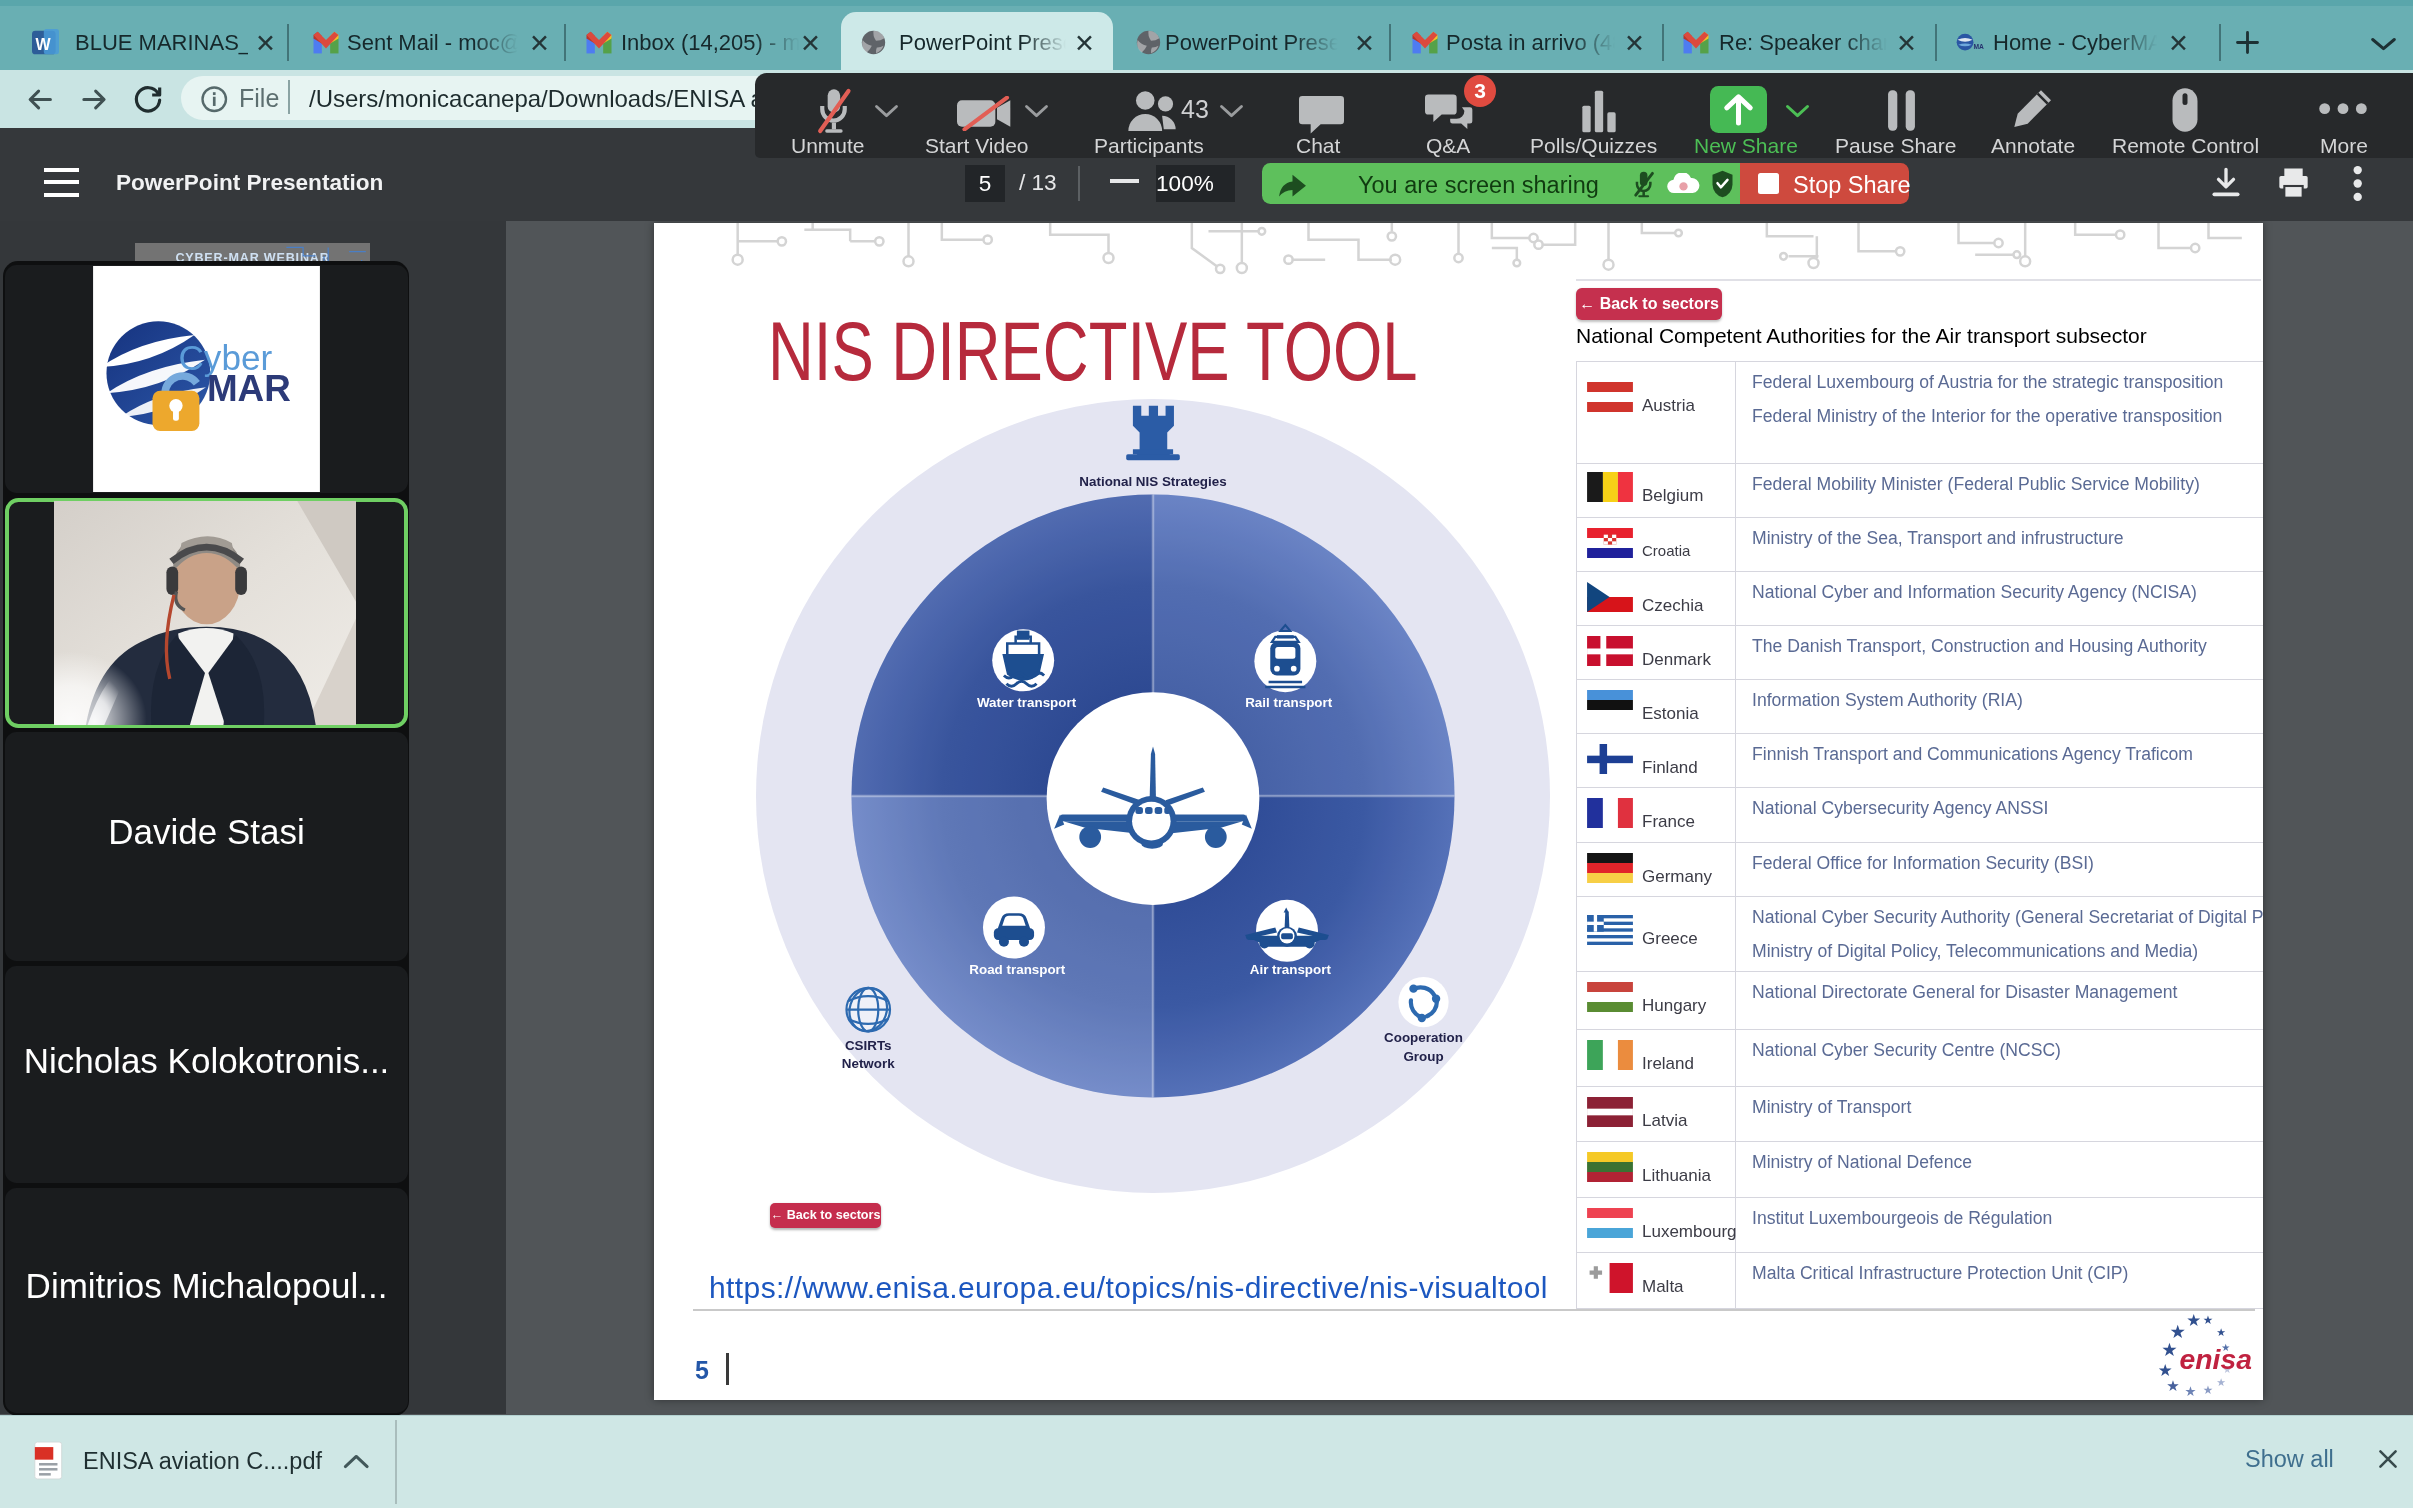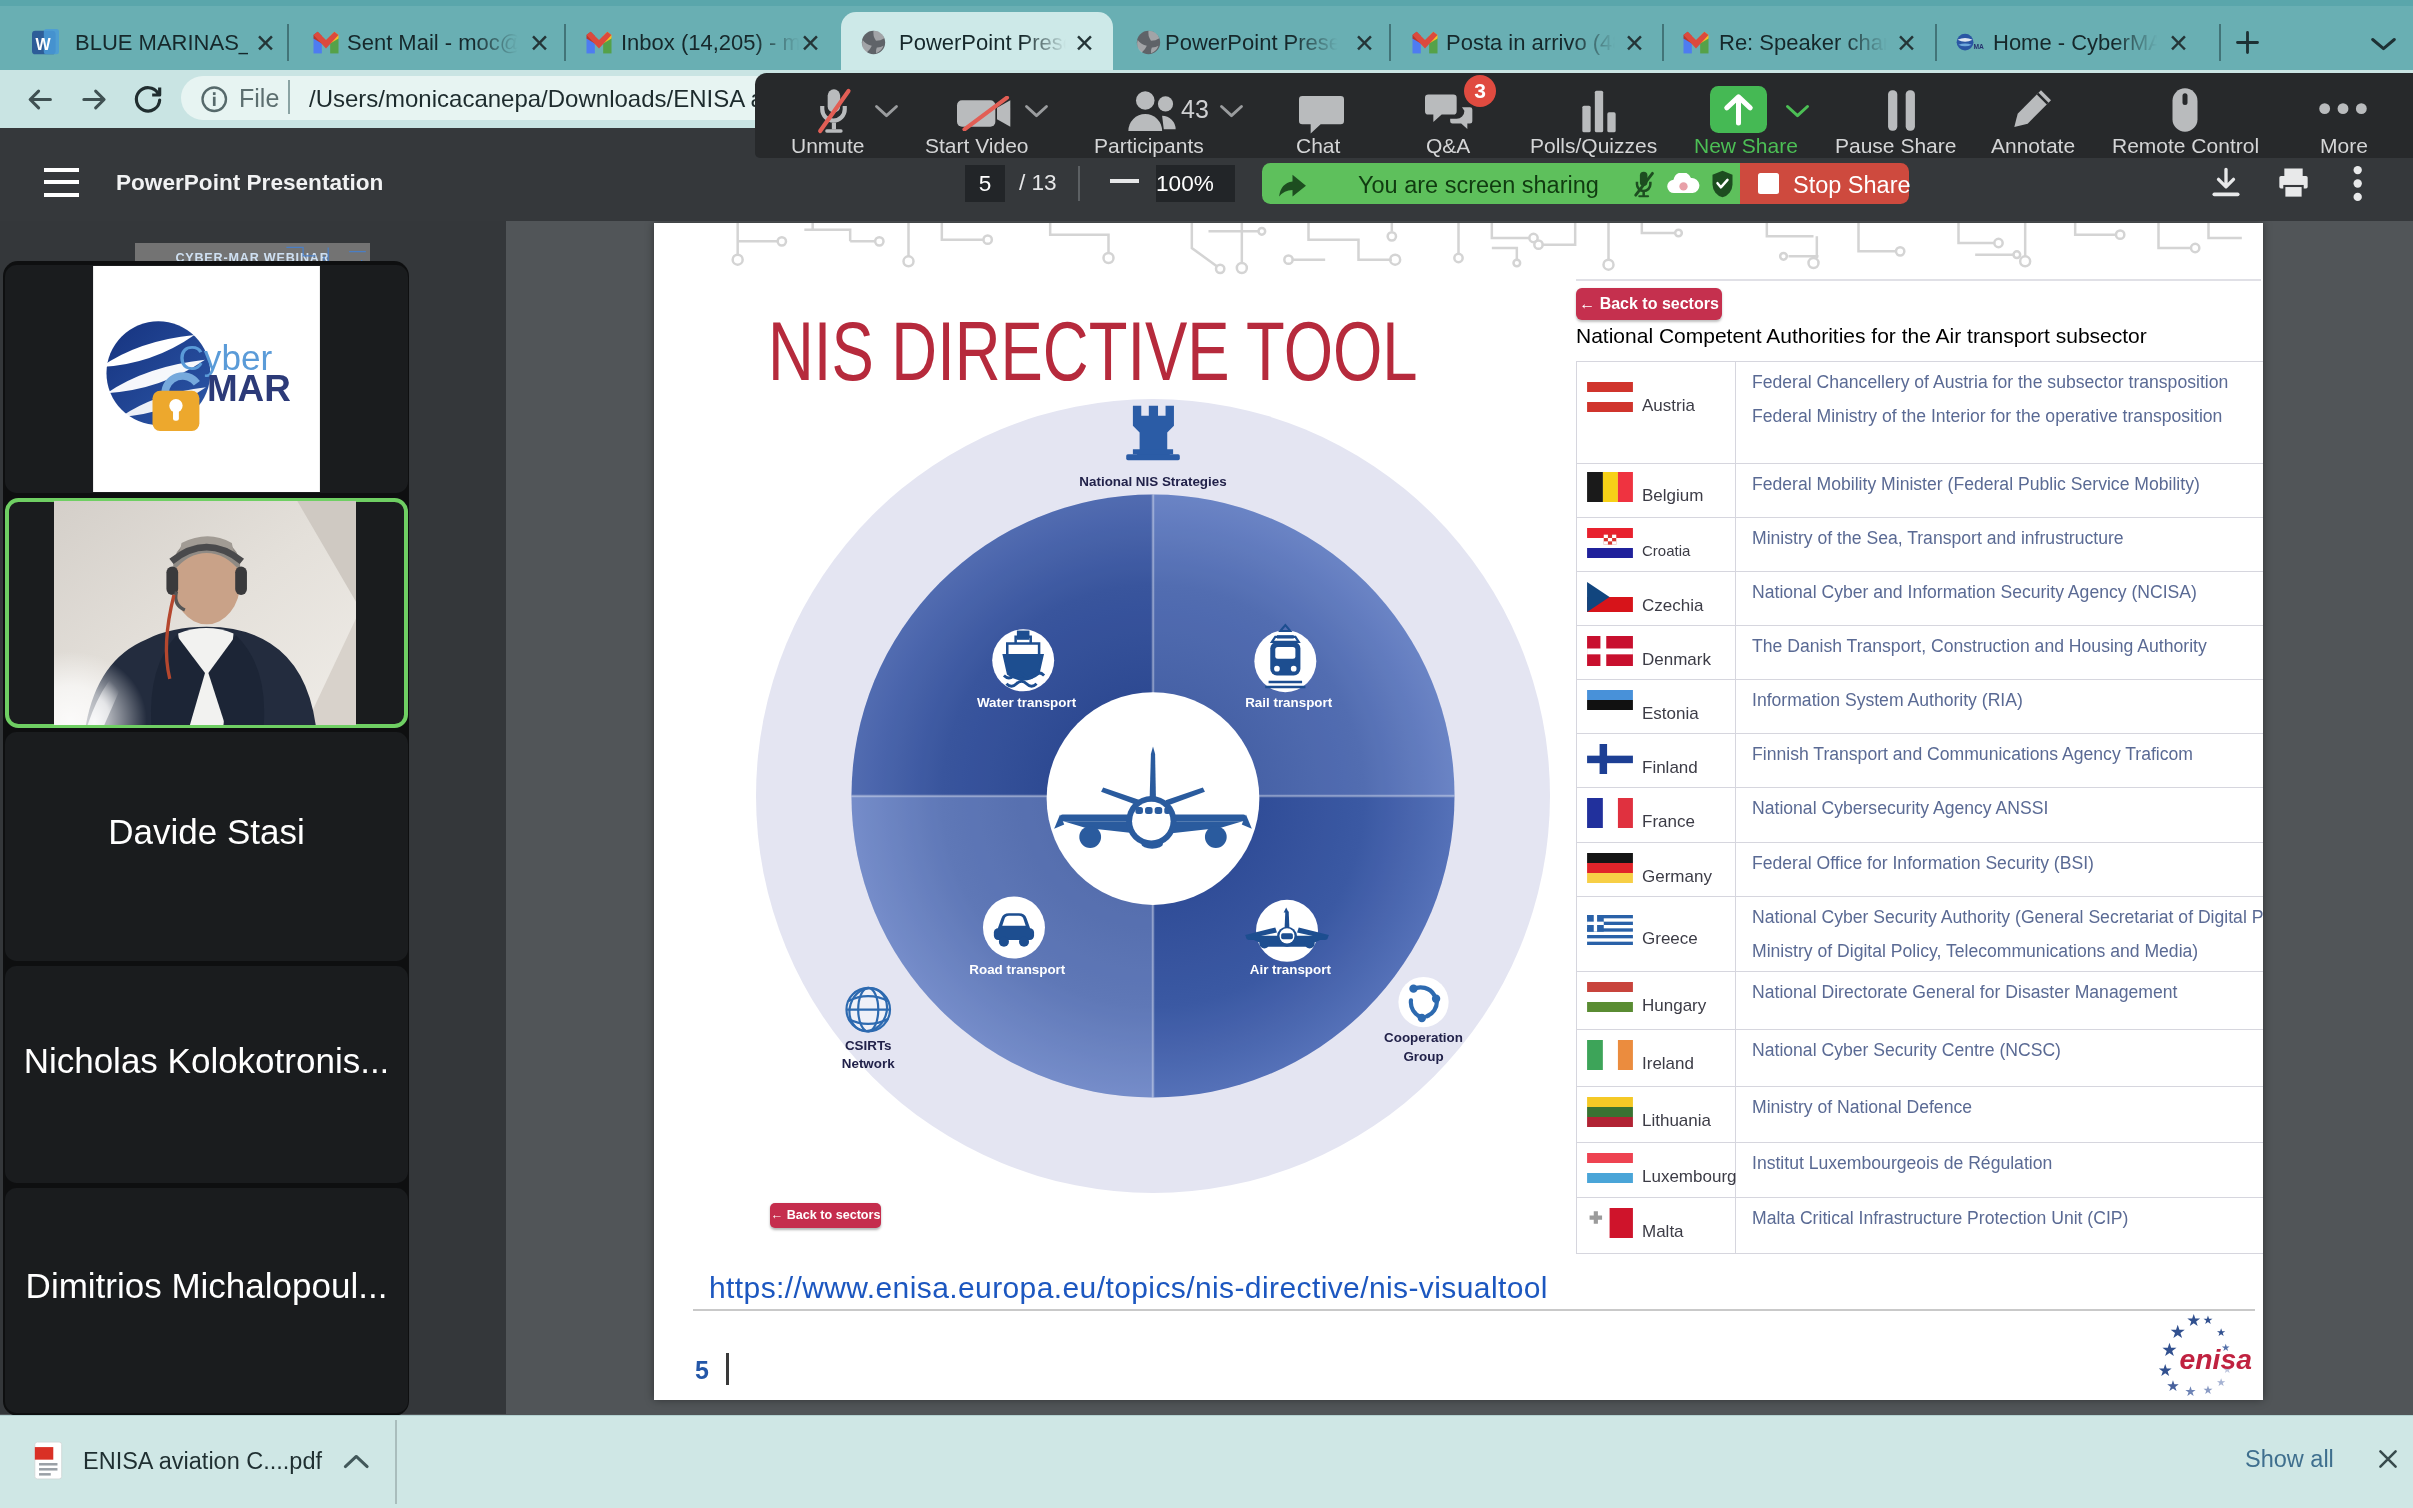--- a/index.html
+++ b/index.html
@@ -231,21 +231,21 @@
 <div class="abs" style="left:922px;top:138px;width:687px;border-top:1.7px solid #d6d6de;border-left:1.7px solid #d6d6de">
 <div style="position:relative;width:687px;height:102px;border-bottom:1.7px solid #d6d6de">
 <div style="position:absolute;left:0;top:0;width:159px;height:102px;border-right:1.7px solid #d6d6de"></div>
 <svg style="position:absolute;left:10px;top:20px" width="46" height="30" viewBox="0 0 55 36">
             <rect width="55" height="12" fill="#d0342c"></rect>
             <rect y="12" width="55" height="12" fill="#fff"></rect>
             <rect y="24" width="55" height="12" fill="#d0342c"></rect>
           </svg>
 <div style="position:absolute;left:65px;top:34px;font-size:17px;color:#3c3c46">Austria</div>
 <div style="position:absolute;left:175px;top:3.4px;font-size:17.6px;color:#5a6a94;width:587px;overflow:hidden">
-            <div style="line-height:34px;white-space:nowrap">Federal Chancellery of Austria for the subsector transposition</div>
+            <div style="line-height:34px;white-space:nowrap">Federal Luxembourg of Austria for the strategic transposition</div>
             <div style="line-height:34px;white-space:nowrap">Federal Ministry of the Interior for the operative transposition</div>
           </div>
 </div>
 <div style="position:relative;width:687px;height:54px;border-bottom:1.7px solid #d6d6de">
 <div style="position:absolute;left:0;top:0;width:159px;height:54px;border-right:1.7px solid #d6d6de"></div>
 <svg style="position:absolute;left:10px;top:8.4px" width="46" height="30" viewBox="0 0 55 36">
             <rect width="19" height="36" fill="#1a1a1a"></rect>
             <rect x="19" width="18" height="36" fill="#f7d117"></rect>
             <rect x="37" width="18" height="36" fill="#ef3340"></rect>
           </svg>
@@ -378,20 +378,31 @@
 <div style="position:relative;width:687px;height:57px;border-bottom:1.7px solid #d6d6de">
 <div style="position:absolute;left:0;top:0;width:159px;height:57px;border-right:1.7px solid #d6d6de"></div>
 <svg style="position:absolute;left:10px;top:10px" width="46" height="30" viewBox="0 0 55 36">
             <rect width="19" height="36" fill="#3da459"></rect>
             <rect x="19" width="18" height="36" fill="#fff"></rect>
             <rect x="37" width="18" height="36" fill="#eb8c3e"></rect>
           </svg>
 <div style="position:absolute;left:65px;top:23.5px;font-size:17px;color:#3c3c46">Ireland</div>
 <div style="position:absolute;left:175px;top:3.4px;font-size:17.6px;color:#5a6a94;width:587px;overflow:hidden">
             <div style="line-height:34px;white-space:nowrap">National Cyber Security Centre (NCSC)</div>
+          </div>
+</div>
+<div style="position:relative;width:687px;height:55px;border-bottom:1.7px solid #d6d6de">
+<div style="position:absolute;left:0;top:0;width:159px;height:55px;border-right:1.7px solid #d6d6de"></div>
+<svg style="position:absolute;left:10px;top:10px" width="46" height="30" viewBox="0 0 55 36">
+            <rect width="55" height="36" fill="#8c2135"></rect>
+            <rect y="14" width="55" height="8" fill="#fff"></rect>
+          </svg>
+<div style="position:absolute;left:65px;top:23.5px;font-size:17px;color:#3c3c46">Latvia</div>
+<div style="position:absolute;left:175px;top:3.4px;font-size:17.6px;color:#5a6a94;width:587px;overflow:hidden">
+            <div style="line-height:34px;white-space:nowrap">Ministry of Transport</div>
           </div>
 </div>
 <div style="position:relative;width:687px;height:56px;border-bottom:1.7px solid #d6d6de">
 <div style="position:absolute;left:0;top:0;width:159px;height:56px;border-right:1.7px solid #d6d6de"></div>
 <svg style="position:absolute;left:10px;top:10px" width="46" height="30" viewBox="0 0 55 36">
             <rect width="55" height="12" fill="#f5c926"></rect>
             <rect y="12" width="55" height="12" fill="#3a7232"></rect>
             <rect y="24" width="55" height="12" fill="#b12334"></rect>
           </svg>
 <div style="position:absolute;left:65px;top:23.5px;font-size:17px;color:#3c3c46">Lithuania</div>

